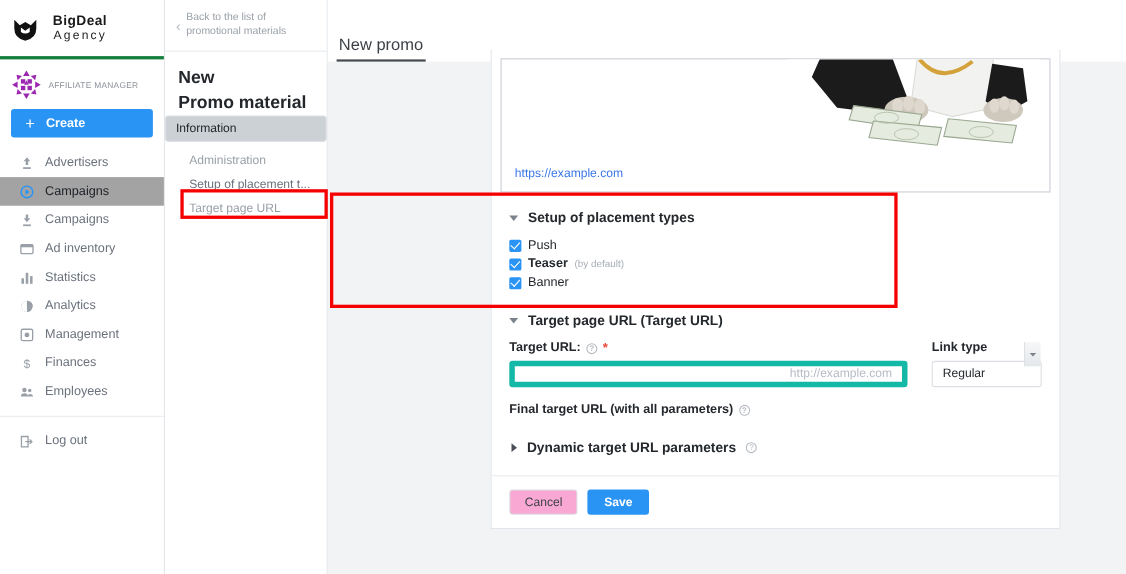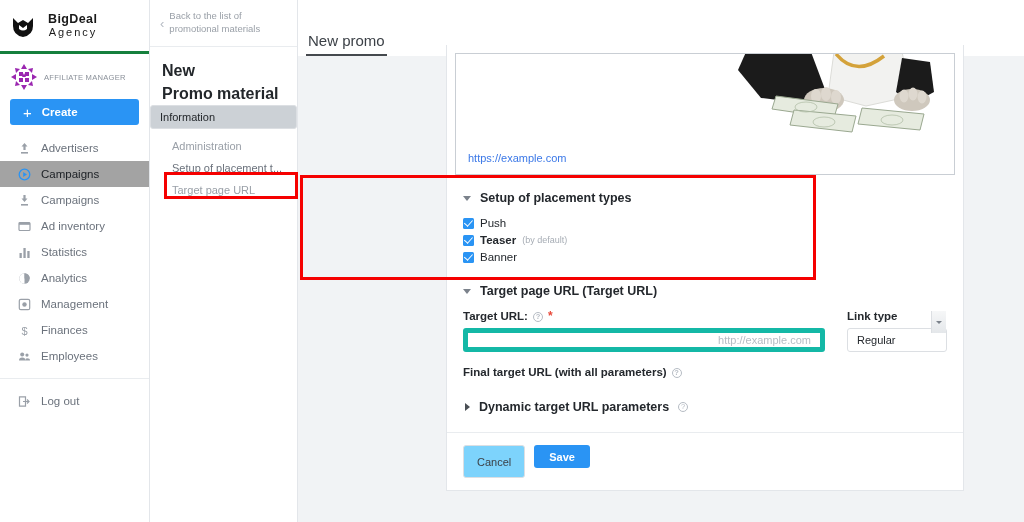--- a/index.html
+++ b/index.html
@@ -132,22 +132,22 @@
     background: linear-gradient(#f6f7f8,#e4e7ea); border-left: 1px solid #dcdfe3;
     pointer-events: none; display: flex; align-items: center; justify-content: center;
   }
   .sel-arrow { width: 0; height: 0; border-left: 3px solid transparent; border-right: 3px solid transparent; border-top: 3.5px solid #7b828b; }
 
   .footer {
     border-top: 1px solid #e9ecef; margin-top: 18px; padding: 12px 16px;
     display: flex; gap: 9px;
   }
   .btn-cancel {
-    height: 33px; padding: 0 13px; border: 1px solid #dcdfe3; border-radius: 3px;
-    background: #7dd3fc; font-size: 11px; color: #3c4147; font-family: inherit; cursor: pointer;
+    height: 23px; padding: 0 13px; border: 1px solid #dcdfe3; border-radius: 3px;
+    background: #f9a8d4; font-size: 11px; color: #3c4147; font-family: inherit; cursor: pointer;
   }
   .btn-save {
     height: 23px; padding: 0 15px; border: none; border-radius: 3px; background: #2a94f4;
     font-size: 11px; font-weight: bold; color: #fff; font-family: inherit; cursor: pointer;
   }
 
   .hl { position: absolute; border: 3px solid #f50000; pointer-events: none; }
   .hl-nav { left: 164px; top: 172px; width: 134px; height: 27px; }
   .hl-sec { left: 300px; top: 175px; width: 516px; height: 105px; }
 </style>

